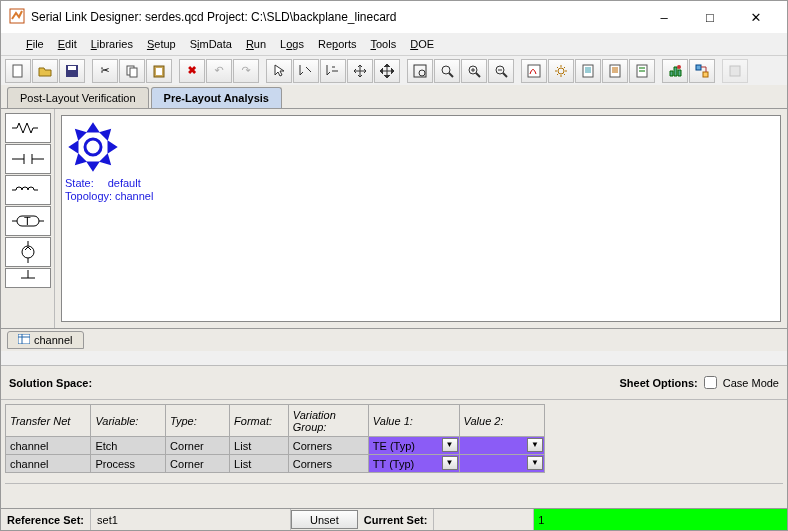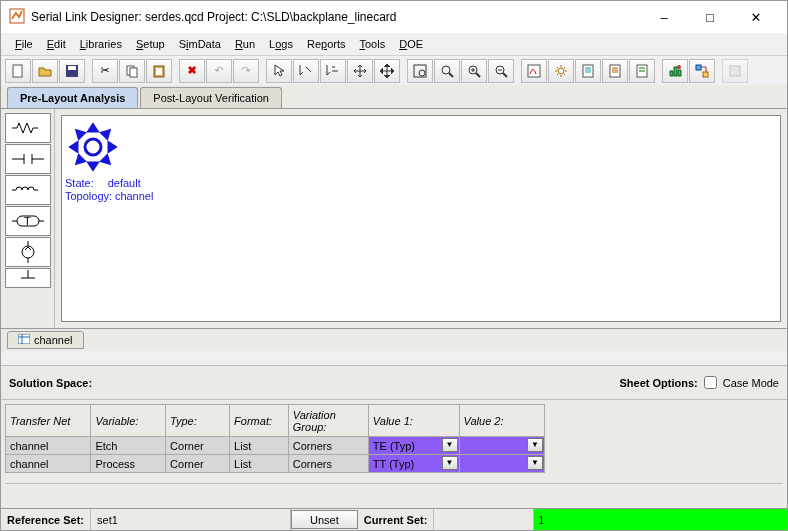--- a/index.html
+++ b/index.html
@@ -2,21 +2,21 @@
 <html><head>
 <meta charset="utf-8">
 <style>
 * { box-sizing: border-box; margin: 0; padding: 0; font-family: "Segoe UI", Tahoma, sans-serif; font-size: 11px; }
 body { background: #f0f0f0; width: 788px; height: 531px; overflow: hidden; display: flex; flex-direction: column; border: 1px solid #999; }
 
 .titlebar { height: 32px; background: #fff; display: flex; align-items: center; padding: 0 8px; }
 .titlebar .title { flex: 1; font-size: 12px; }
 .titlebar .winbtn { width: 46px; height: 30px; display: flex; align-items: center; justify-content: center; font-size: 13px; cursor: pointer; }
 
-.menubar { height: 22px; background: #f0f0f0; display: flex; align-items: center; padding: 0 8px; gap: 2px; }
+.menubar { height: 22px; background: #f0f0f0; display: flex; align-items: center; padding: 0 19px; gap: 2px; }
 .menubar .menu { padding: 2px 6px; cursor: pointer; }
 .menubar .menu u { text-decoration: underline; }
 
 .toolbar { height: 30px; background: #f0f0f0; display: flex; align-items: center; padding: 2px 4px; gap: 0; border-top: 1px solid #d0d0d0; }
 .toolbar .tbtn { width: 26px; height: 24px; display: flex; align-items: center; justify-content: center; border: 1px solid #bbb; background: linear-gradient(#fdfdfd,#e8e8e8); margin-right: 1px; cursor: pointer; }
 .toolbar .sep { width: 6px; }
 
 .tabstrip { height: 24px; background: #eceae5; display: flex; align-items: flex-end; padding: 0 6px; border-bottom: 1px solid #999; }
 .tab { padding: 4px 12px; border: 1px solid #999; border-bottom: none; margin-right: 2px; background: #e0ddd5; border-radius: 3px 3px 0 0; cursor: pointer; }
 .tab.active { background: #c9d8ee; font-weight: bold; }
@@ -221,22 +221,22 @@
     </div>
   <div class="sep"></div>
   <div class="tbtn" style="opacity:.5">
       <svg width="14" height="14">
         <rect x="2" y="2" width="10" height="10" fill="#ddd" stroke="#999"></rect>
       </svg>
     </div>
 </div>
 
 <div class="tabstrip">
+  <div class="tab">Post-Layout Verification</div>
   <div class="tab active">Pre-Layout Analysis</div>
-  <div class="tab">Post-Layout Verification</div>
 </div>
 
 <div class="workarea">
   <div class="palette">
     <div class="pcell">
         <svg width="34" height="14">
           <path d="M1 7h5l2-5 4 10 4-10 4 10 2-5h5" stroke="#000" fill="none"></path>
         </svg>
       </div>
     <div class="pcell">

